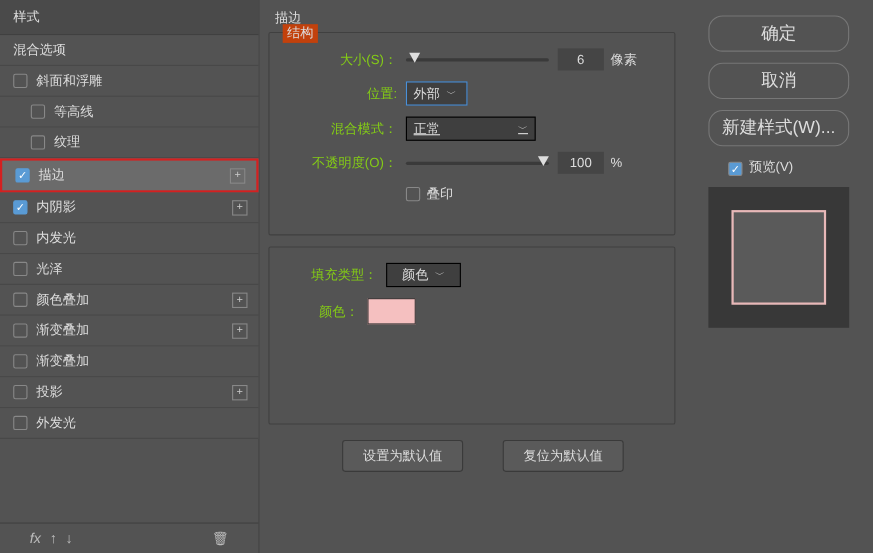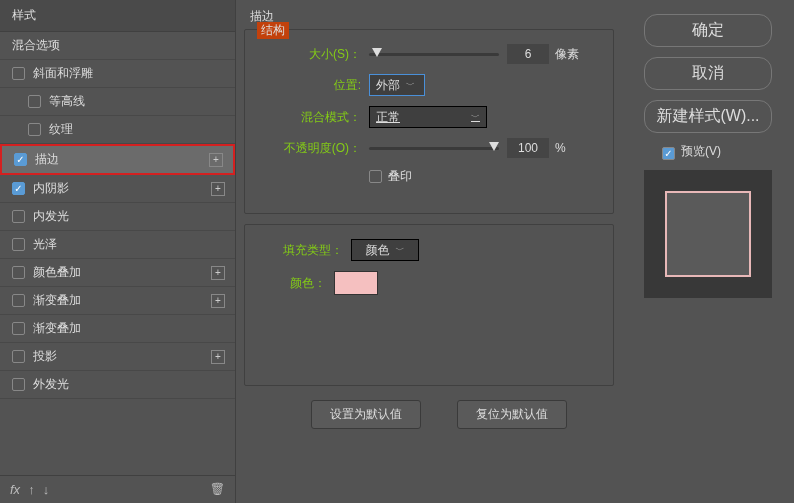--- a/index.html
+++ b/index.html
@@ -11,21 +11,21 @@
 .style-row { display: flex; align-items: center; padding: 5px 10px 5px 12px; position: relative; background: #535353; border-bottom: 1px solid #484848; }
 .style-row.selected { background: #6b6b6b; }
 .style-row.highlighted-red { border: 2px solid #d42020; }
 .row-checkbox { width: 13px; height: 13px; border: 1px solid #888; border-radius: 2px; margin-right: 8px; display: flex; align-items: center; justify-content: center; flex-shrink: 0; }
 .row-checkbox.checked { background: #5a9bd5; border-color: #5a9bd5; }
 .row-checkbox.checked::after { content: "✓"; color: #fff; font-size: 10px; }
 .row-label { flex: 1; color: #ddd; }
 .row-add-icon { width: 14px; height: 14px; border: 1px solid #888; display: flex; align-items: center; justify-content: center; font-size: 10px; color: #ccc; margin-left: auto; }
 .row-add-icon::after { content: "+"; }
 
-.left-footer { margin-top: auto; display: flex; align-items: flex-start; padding: 6px 10px; border-top: 1px solid #404040; }
+.left-footer { margin-top: auto; display: flex; align-items: flex-end; padding: 6px 27px; border-top: 1px solid #404040; }
 .footer-icon { color: #bbb; margin-right: 8px; cursor: pointer; font-size: 13px; font-style: italic; }
 .footer-trash { margin-left: auto; color: #bbb; cursor: pointer; }
 
 .middle-panel { flex: 1; padding: 8px 16px 16px 8px; background: #535353; }
 .mid-title { margin-bottom: 4px; padding-left: 6px; }
 .fieldset { border: 1px solid #404040; border-radius: 2px; padding: 14px 18px 18px 18px; margin-bottom: 10px; position: relative; }
 .fieldset-legend { position: absolute; top: -8px; left: 12px; background: #c2410c; padding: 0 4px; font-size: 12px; }
 .control-row { display: flex; align-items: center; margin-bottom: 10px; }
 .control-label { width: 98px; text-align: right; margin-right: 8px; color: #84cc16; }
 .slider-track { width: 130px; height: 3px; background: #3a3a3a; border-radius: 2px; position: relative; margin-right: 8px; }

